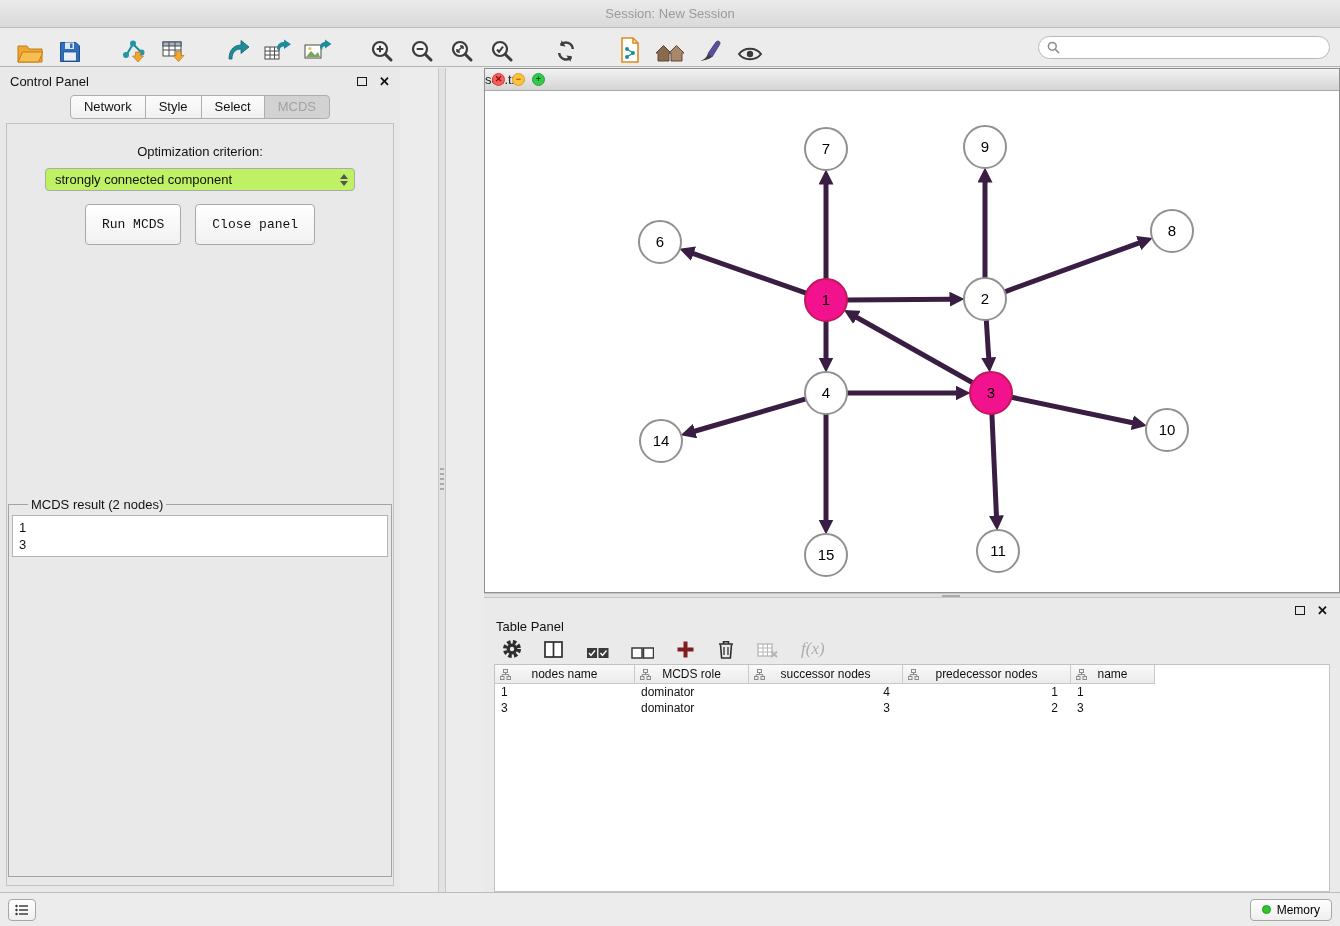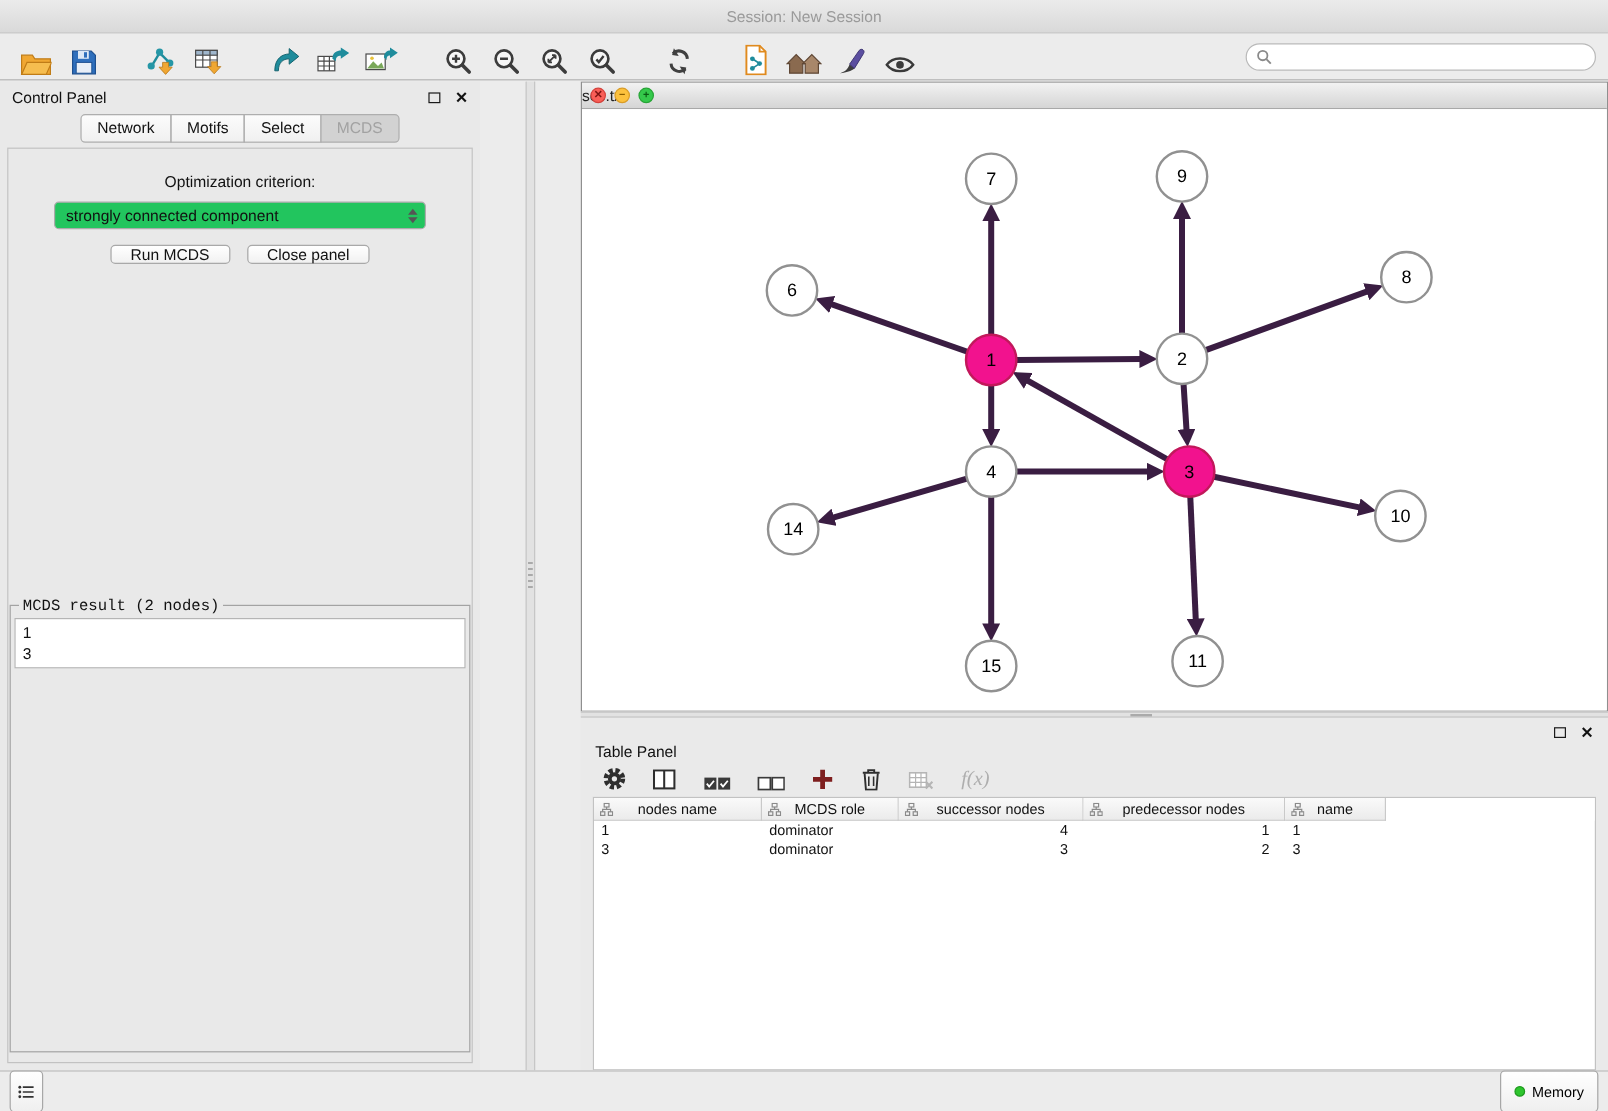--- a/index.html
+++ b/index.html
@@ -28,32 +28,32 @@
   .panel-header .ph-title { flex:1; }
   .float-box { width:10px; height:9px; border:1.5px solid #1a1a1a; display:inline-block; margin-right:12px; }
   .close-x { font-weight:bold; font-size:13px; color:#111; }
   .tabs { display:flex; justify-content:center; }
   .tab { padding:3px 13px 4px; font-size:13px; background:linear-gradient(#fcfcfc,#f0f0f0); border:1px solid #aeaeae; margin-left:-1px; }
   .tab:first-child { border-radius:4px 0 0 4px; margin-left:0; }
   .tab:last-child { border-radius:0 4px 4px 0; }
   .tab-active { background:#d2d2d2; color:#a2a2a2; }
   .cp-body { flex:1; margin:4px 6px 6px; border:1px solid #c2c2c2; display:flex; flex-direction:column; align-items:center; padding-top:20px; background:#e9e9e9; }
   .opt-label { font-size:13px; }
-  .dropdown { margin-top:9px; width:310px; height:23px; background:#22c55e; border:1px solid #ababab; border-radius:4px;
+  .dropdown { margin-top:9px; width:310px; height:23px; background:#bef264; border:1px solid #ababab; border-radius:4px;
               display:flex; align-items:center; padding:0 6px 0 9px; font-size:13px; }
   .dropdown .dd-text { flex:1; }
   .stepper { display:flex; flex-direction:column; gap:2px; align-items:center; }
   .stepper i { width:0; height:0; border-left:4px solid transparent; border-right:4px solid transparent; display:block; }
   .stepper .up { border-bottom:5px solid #555; }
   .stepper .down { border-top:5px solid #555; }
   .btn-row { margin-top:13px; display:flex; gap:14px; }
-  .push-btn { height:16px; padding:0 16px; font-size:13px; font-family:Liberation Sans, sans-serif; color:#111;
+  .push-btn { height:41px; padding:0 16px; font-size:13px; font-family:Liberation Mono, monospace; color:#111;
               background:linear-gradient(#ffffff,#f1f1f1); border:1px solid #a9a9a9; border-radius:4px; }
   .result-fieldset { margin-top:auto; margin-bottom:8px; width:384px; height:380px; border:1px solid #a3a3a3; padding:3px; display:flex; }
-  .result-fieldset legend { font-size:13px; padding:0 3px; margin-left:4px;font-family:Liberation Mono, monospace; }
+  .result-fieldset legend { font-size:13px; padding:0 3px; margin-left:16px; }
   .result-box { flex:1; background:#fff; border:1px solid #b5b5b5; padding:3px 6px; font-size:13px; line-height:17px; white-space:pre; overflow:hidden; }
 
   
   .v-splitter { width:8px; background:#e2e2e2; border-left:1px solid #c6c6c6; border-right:1px solid #c6c6c6; position:relative; }
   .v-splitter::after { content:""; position:absolute; top:400px; left:1px; width:4px; height:22px;
                        background:repeating-linear-gradient(#aaa 0 2px, transparent 2px 5px); }
   .h-splitter { height:5px; background:#e2e2e2; border-top:1px solid #c6c6c6; border-bottom:1px solid #c6c6c6; position:relative; }
   .h-splitter::after { content:""; position:absolute; left:458px; top:1px; height:2px; width:18px; background:#aaa; }
 
   
@@ -88,21 +88,21 @@
   .node-table th:first-child { border-left:0; }
   .node-table th.filler { background:#fff; border-right:0; border-bottom:0; }
   .node-table th .type-icon { position:absolute; left:5px; top:4px; }
   .node-table td { height:16px; padding:1px 6px; white-space:nowrap; overflow:hidden; }
   .node-table td.align-right { text-align:right; padding-right:13px; }
   .tp-tabs { height:30px; display:flex; justify-content:center; align-items:center; flex:0 0 auto; }
 
   
   .statusbar { position:absolute; bottom:0; left:0; right:0; height:34px; background:#ececec; border-top:1px solid #bdbdbd;
                display:flex; align-items:center; padding:0 8px; }
-  .sb-btn { height:35px; border:1px solid #a7a7a7; border-radius:4px; background:linear-gradient(#ffffff,#efefef);
+  .sb-btn { height:22px; border:1px solid #a7a7a7; border-radius:4px; background:linear-gradient(#ffffff,#efefef);
             display:flex; align-items:center; justify-content:center; padding:0 6px; }
   .memory-btn { margin-left:auto; gap:6px; font-size:12px; padding:0 11px; font-family:"Liberation Sans", sans-serif; }
   .mem-dot { width:9px; height:9px; border-radius:50%; background:#2ec52e; border:1px solid #1f9a1f; }
 </style>
 </head>
 <body>
 
 <div class="app">
 
   <div class="titlebar">
@@ -256,21 +256,21 @@
   <div class="main">
 
     <div class="control-panel">
       <div class="panel-header">
         <span class="ph-title">Control Panel</span>
         <span class="float-box"></span>
         <span class="close-x">✕</span>
       </div>
       <div class="tabs">
           <span class="tab">Network</span>
-          <span class="tab">Motifs</span>
+          <span class="tab">Style</span>
           <span class="tab">Select</span>
           <span class="tab tab-active">MCDS</span>
         </div>
       <div class="cp-body">
         <div class="opt-label">Optimization criterion:</div>
         <div class="dropdown">
           <span class="dd-text">strongly connected component</span>
           <span class="stepper">
               <i class="up"></i>
               <i class="down"></i>

